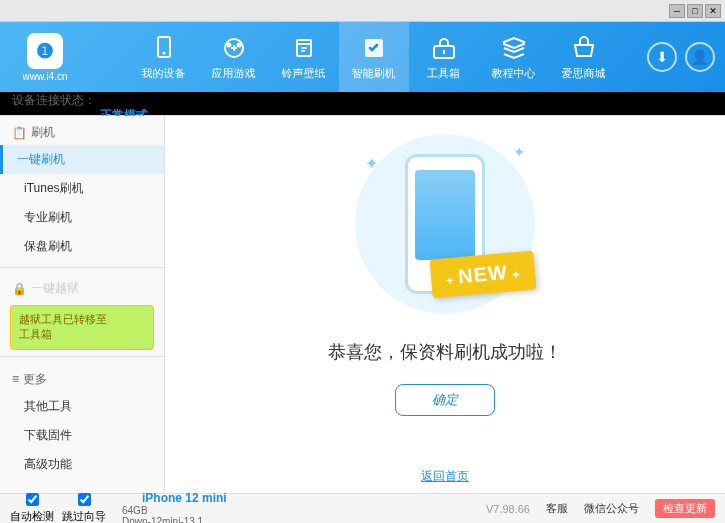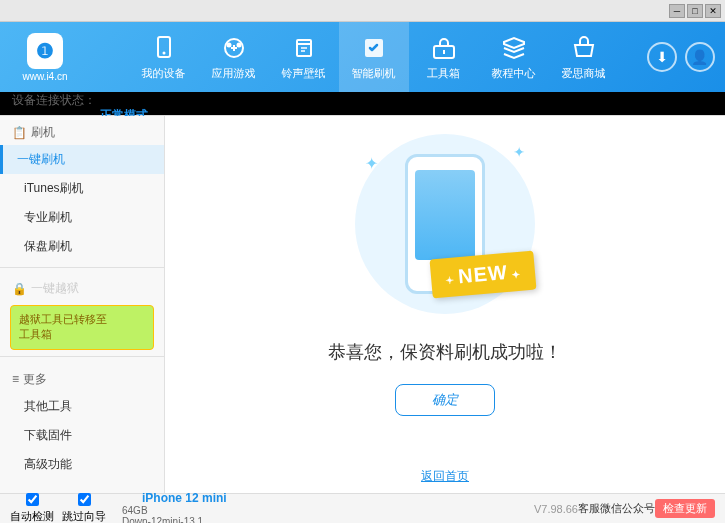--- a/index.html
+++ b/index.html
@@ -214,21 +214,21 @@
       display: flex; align-items: center;
       padding: 0 10px;
       justify-content: space-between;
     }
     .bottom-left { display: flex; align-items: center; gap: 8px; }
     .checkbox-item { display: flex; align-items: center; gap: 3px; font-size: 11px; cursor: pointer; flex-direction: column; }
     .device-info { display: flex; flex-direction: column; margin-left: 8px; }
     .device-name { color: #1a8fe8; font-weight: bold; font-size: 12px; padding-left: 20px; }
     .device-detail { color: #666; font-size: 10px; }
 
-    .bottom-right { display: flex; align-items: center; font-size: 11px; color: #666; }
+    .bottom-right { display: flex; align-items: center; gap: 16px; font-size: 11px; color: #666; }
     .version-text { color: #999; }
     .link-text { color: #333; cursor: pointer; }
     .update-btn {
       background: #ff6b6b; color: white;
       padding: 2px 8px; border-radius: 3px;
       font-size: 11px; cursor: pointer;
     }
   </style>
 </head>
 <body>

